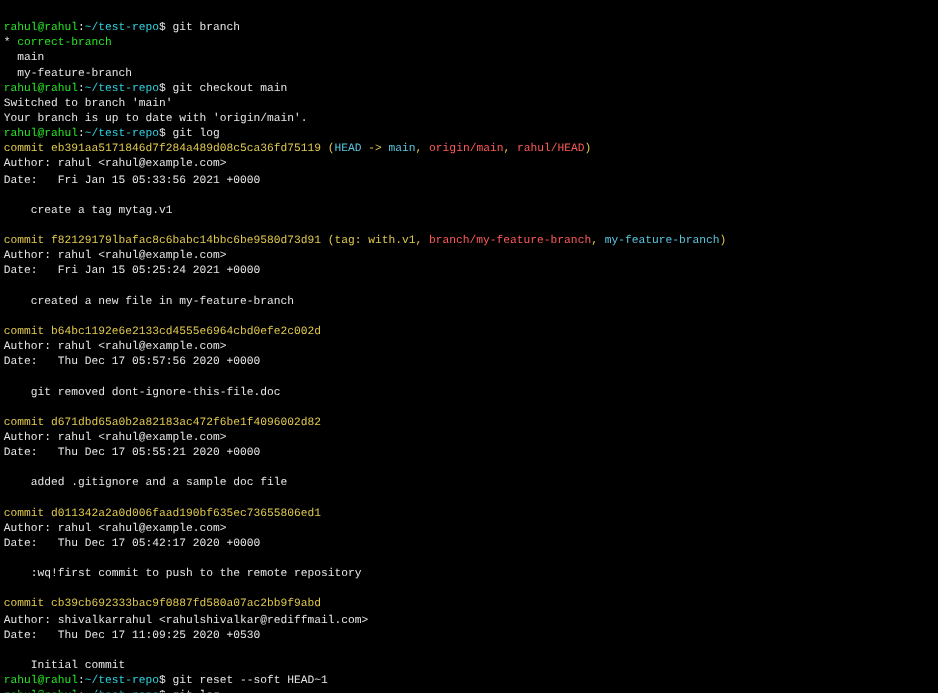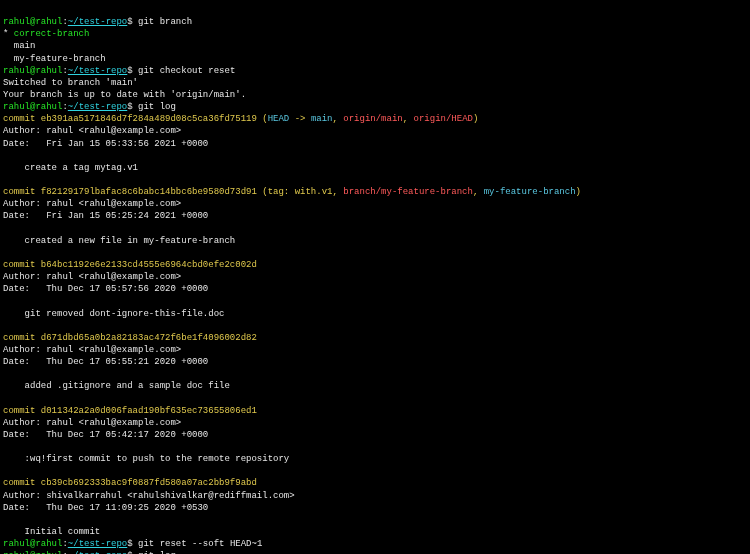--- a/index.html
+++ b/index.html
@@ -1,40 +1,40 @@
 <!DOCTYPE html>
 <html><head>
 <meta charset="utf-8">
 <style>
   html,body{margin:0;padding:0;background:#000;color:#fff;
     font-family:Menlo,Consolas,"Courier New",monospace;font-size:9px;
     line-height:1.35;}
   .term{padding:4px 3px;white-space:pre;width:750px;height:554px;
     box-sizing:border-box;overflow:hidden;}
   .g{color:#26e326;}  
-  .c{color:#2fd3e0;text-decoration:underline;}  
+  .c{color:#2fd3e0;}  
   .y{color:#e0c94d;margin-top:20px;}  
   .b{color:#5ac7e0;}  
   .r{color:#ff5a5a;}  
   .w{color:#e6e6e6;}
   span[data-interactable]{}
 </style>
 </head>
 <body>
 
 <div class="term" data-interactable="true">
 <span data-interactable="false"><span class="g">rahul@rahul</span><span class="w">:</span><span class="c">~/test-repo</span><span class="w">$</span></span> <span class="w" data-interactable="false">git branch</span>
 <span class="w" data-interactable="false">*</span> <span class="g" data-interactable="false">correct-branch</span>
   <span class="w" data-interactable="false">main</span>
   <span class="w" data-interactable="false">my-feature-branch</span>
-<span data-interactable="false"><span class="g">rahul@rahul</span><span class="w">:</span><span class="c">~/test-repo</span><span class="w">$</span></span> <span class="w" data-interactable="false">git checkout reset</span>
+<span data-interactable="false"><span class="g">rahul@rahul</span><span class="w">:</span><span class="c">~/test-repo</span><span class="w">$</span></span> <span class="w" data-interactable="false">git checkout main</span>
 <span class="w" data-interactable="false">Switched to branch 'main'</span>
 <span class="w" data-interactable="false">Your branch is up to date with 'origin/main'.</span>
 <span data-interactable="false"><span class="g">rahul@rahul</span><span class="w">:</span><span class="c">~/test-repo</span><span class="w">$</span></span> <span class="w" data-interactable="false">git log</span>
-<span class="y" data-interactable="false">commit eb391aa5171846d7f284a489d08c5ca36fd75119 </span><span class="y">(</span><span class="b">HEAD</span><span class="y"> -&gt; </span><span class="b">main</span><span class="y">, </span><span class="r">origin/main</span><span class="y">, </span><span class="r">origin/HEAD</span><span class="y">)</span>
+<span class="y" data-interactable="false">commit eb391aa5171846d7f284a489d08c5ca36fd75119 </span><span class="y">(</span><span class="b">HEAD</span><span class="y"> -&gt; </span><span class="b">main</span><span class="y">, </span><span class="r">origin/main</span><span class="y">, </span><span class="r">rahul/HEAD</span><span class="y">)</span>
 <span class="w" data-interactable="false">Author: rahul &lt;rahul@example.com&gt;</span>
 <span class="w" data-interactable="false">Date:   Fri Jan 15 05:33:56 2021 +0000</span>
 
 <span class="w" data-interactable="false">    create a tag mytag.v1</span>
 
 <span class="y" data-interactable="false">commit f82129179lbafac8c6babc14bbc6be9580d73d91 </span><span class="y">(</span><span class="y">tag: with.v1</span><span class="y">, </span><span class="r">branch/my-feature-branch</span><span class="y">, </span><span class="b">my-feature-branch</span><span class="y">)</span>
 <span class="w" data-interactable="false">Author: rahul &lt;rahul@example.com&gt;</span>
 <span class="w" data-interactable="false">Date:   Fri Jan 15 05:25:24 2021 +0000</span>
 
 <span class="w" data-interactable="false">    created a new file in my-feature-branch</span>

